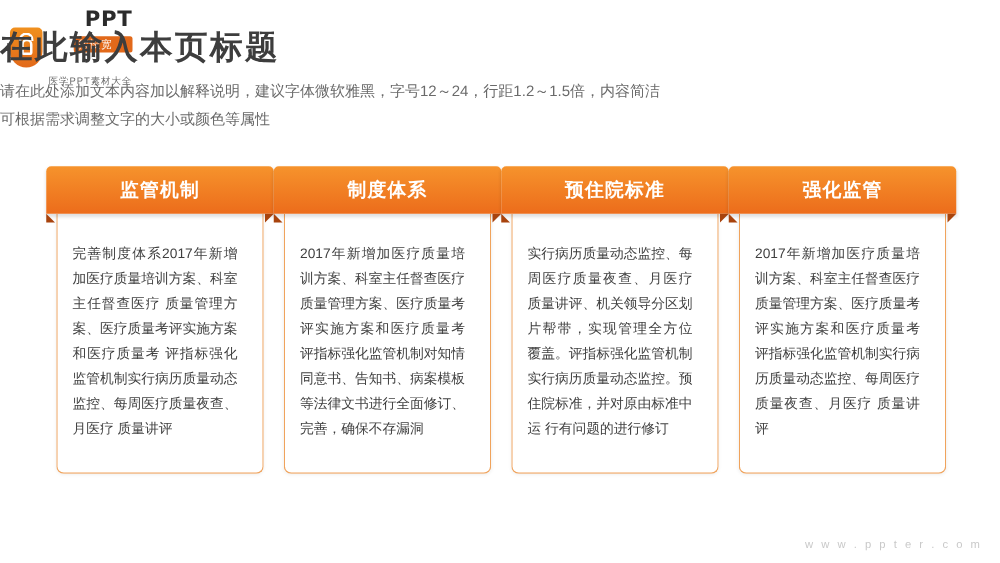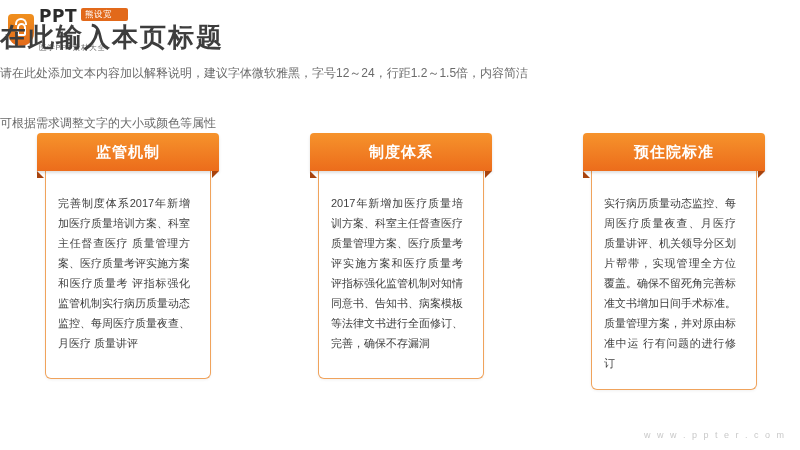--- a/index.html
+++ b/index.html
@@ -56,22 +56,23 @@
     top: 4px;
   }
   .logo-text {
     display: flex;
     flex-direction: column;
     justify-content: center;
     line-height: 1;
   }
   .logo-row {
     display: flex;
-    align-items: flex-start;
+    align-items: flex-end;
     gap: 4px;
+    flex-direction: column;
   }
   .logo-main {
     font-family: "DejaVu Sans", sans-serif;
     font-weight: bold;
     font-size: 17px;
     color: #2b2b2b;
     letter-spacing: 0.5px;
   }
   .logo-badge {
     background: #e2691a;
@@ -105,21 +106,20 @@
     top: 62px;
     left: 0;
     width: 800px;
     text-align: left;
     font-size: 12px;
     color: #6a6a6a;
     line-height: 22px;
   }
   .subtitle-line2 {
     display: block;
-    margin-top: 28px;
   }
 
   
   .cards {
     position: absolute;
     top: 133px;
     left: 45px;
     width: 712px;
     display: flex;
     justify-content: space-between;
@@ -226,19 +226,25 @@
     <div class="card-head-wrap">
       <div class="card-head">制度体系</div>
     </div>
     <div class="card-body">2017年新增加医疗质量培训方案、科室主任督查医疗 质量管理方案、医疗质量考评实施方案和医疗质量考 评指标强化监管机制对知情同意书、告知书、病案模板等法律文书进行全面修订、完善，确保不存漏洞</div>
   </div>
 
   <div class="card">
     <div class="card-head-wrap">
       <div class="card-head">预住院标准</div>
     </div>
-    <div class="card-body">实行病历质量动态监控、每周医疗质量夜查、月医疗 质量讲评、机关领导分区划片帮带，实现管理全方位 覆盖。确保不留死角完善标准文书增加日间手术标准。质量管理方案，并对原由标准中运 行有问题的进行修订</div>
-  </div>
-
+    <div class="card-body">实行病历质量动态监控、每周医疗质量夜查、月医疗 质量讲评、机关领导分区划片帮带，实现管理全方位 覆盖。评指标强化监管机制实行病历质量动态监控。预住院标准，并对原由标准中运 行有问题的进行修订</div>
+  </div>
+
+  <div class="card">
+    <div class="card-head-wrap">
+      <div class="card-head">强化监管</div>
+    </div>
+    <div class="card-body">2017年新增加医疗质量培训方案、科室主任督查医疗 质量管理方案、医疗质量考评实施方案和医疗质量考 评指标强化监管机制实行病历质量动态监控、每周医疗质量夜查、月医疗 质量讲评</div>
+  </div>
 
 </div>
 
 <div class="footer">w w w . p p t e r . c o m</div>
 
 </body></html>

